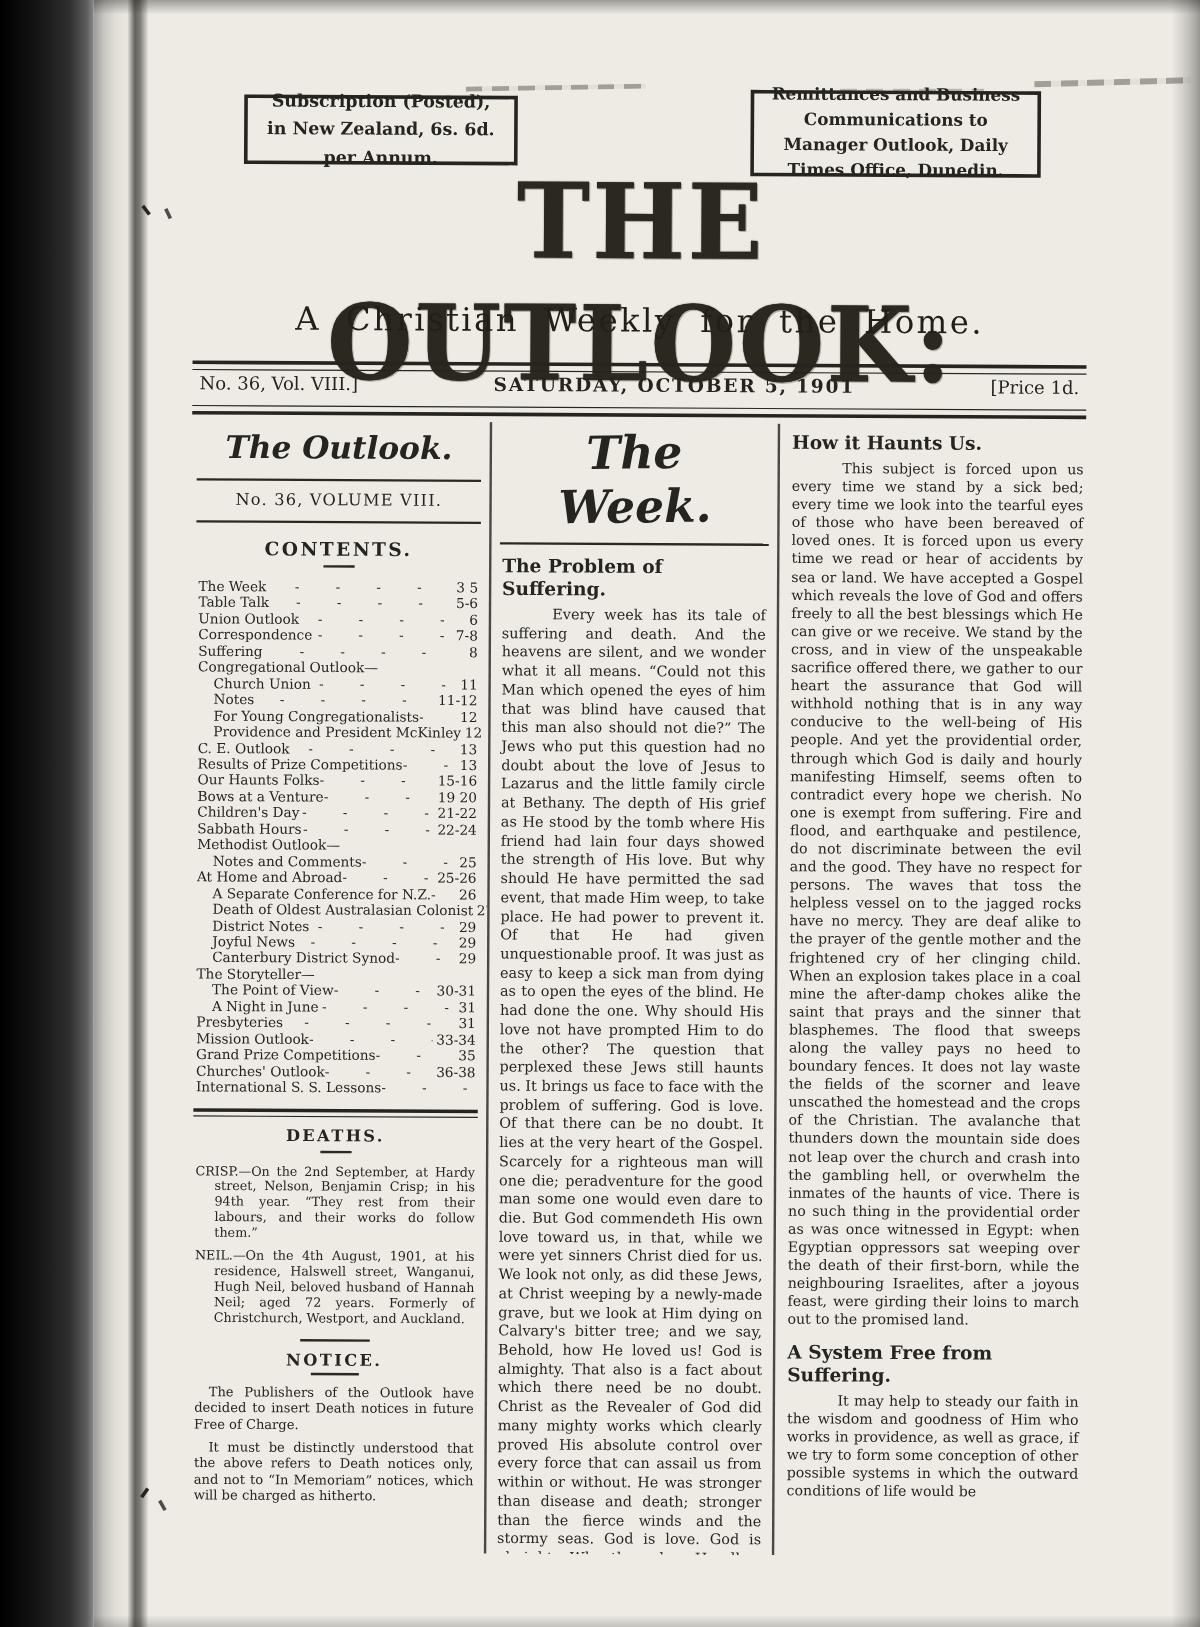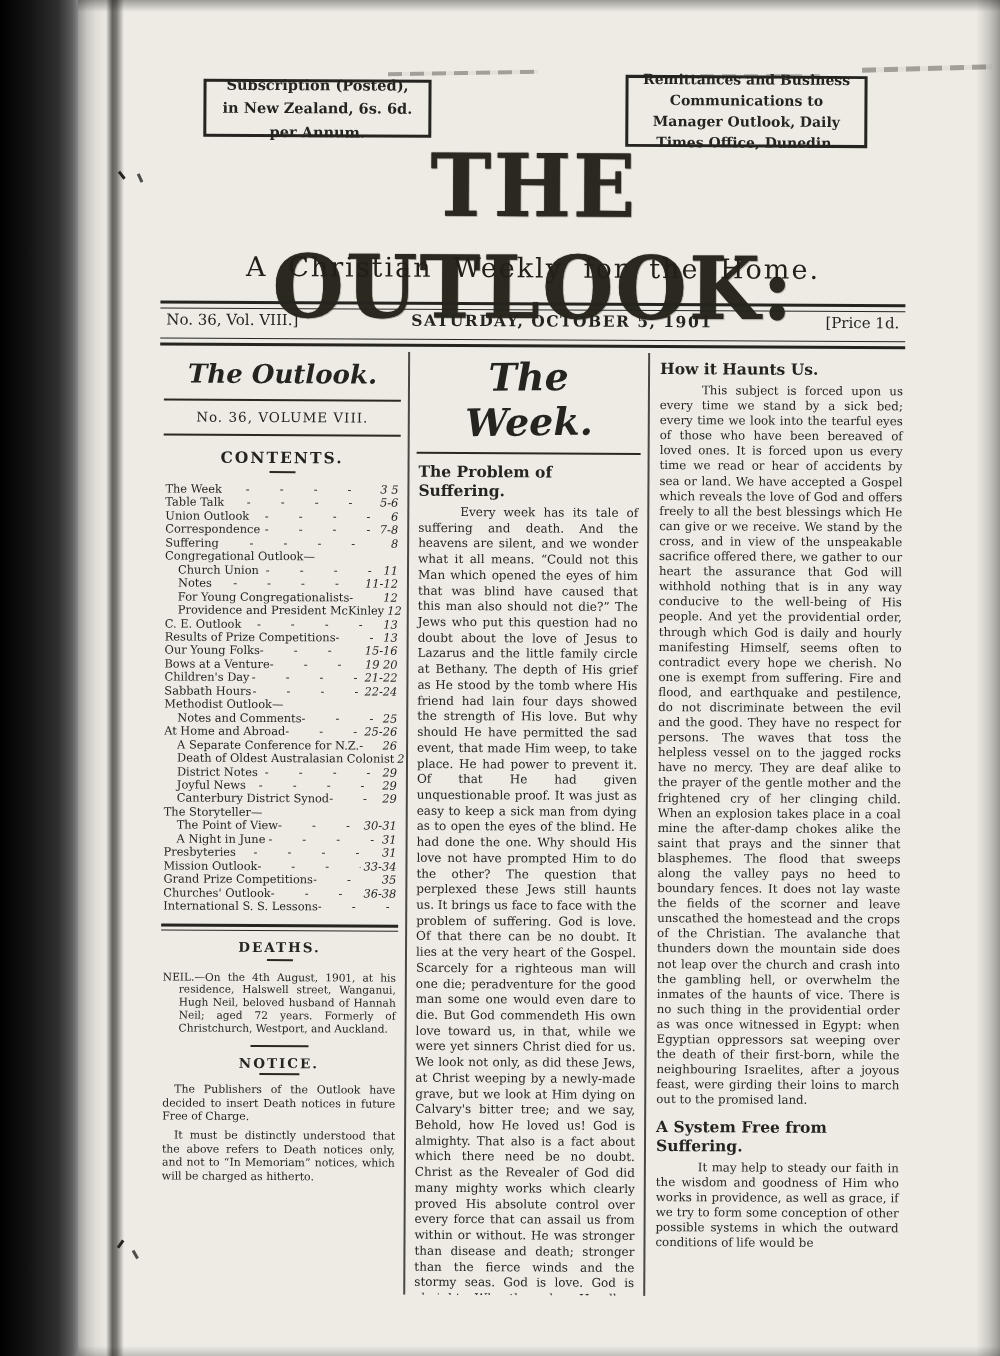--- a/index.html
+++ b/index.html
@@ -81,21 +81,21 @@
   .mid-dash{width:58px;border-top:2px solid #2a2821;margin:10px auto 8px;}
   .squiggle{width:40px;border-top:2px solid #2a2821;margin:2px auto 8px;}
 
   .toc{font-size:11.4px;line-height:1.18;color:#26241f;}
   .toc-row{display:flex;align-items:baseline;}
   .toc-row.indent .toc-label{padding-left:13px;}
   .toc-label{white-space:nowrap;}
   .toc-leader{flex:1 1 0;min-width:0;overflow:hidden;white-space:nowrap;text-align:center;color:#36342d;}
   .toc-leader::after{content:"-\00a0\00a0\00a0\00a0\00a0-\00a0\00a0\00a0\00a0\00a0-\00a0\00a0\00a0\00a0\00a0-";letter-spacing:2px;}
   .toc-row.no-pages .toc-leader::after{content:"";}
-  .toc-pages{margin-left:3px;white-space:nowrap;font-style:italic;}
+  .toc-pages{margin-left:3px;white-space:nowrap;}
 
   .death-entry{font-size:10.6px;line-height:1.22;text-align:justify;
     padding-left:16px;text-indent:-16px;margin:6px 0;}
   .notice-p{font-size:10.9px;line-height:1.25;text-align:justify;text-indent:12px;margin:5px 0;}
 
   .art-head{font-weight:bold;font-size:15.5px;margin:2px 0 5px;}
   .art-body{font-size:12px;line-height:1.31;text-align:justify;text-indent:42px;margin:0 0 9px;}
   .col-right .art-body{font-size:11.8px;line-height:1.28;}
 </style>
 </head>
@@ -210,21 +210,21 @@
     <span class="toc-pages">13</span>
   </div>
 
   <div class="toc-row">
     <span class="toc-label">Results of Prize Competitions</span>
     <span class="toc-leader"></span>
     <span class="toc-pages">13</span>
   </div>
 
   <div class="toc-row">
-    <span class="toc-label">Our Young Folks</span>
+    <span class="toc-label">Our Haunts Folks</span>
     <span class="toc-leader"></span>
     <span class="toc-pages">15-16</span>
   </div>
 
   <div class="toc-row">
     <span class="toc-label">Bows at a Venture</span>
     <span class="toc-leader"></span>
     <span class="toc-pages">19 20</span>
   </div>
 
@@ -334,20 +334,21 @@
     <span class="toc-label">International S. S. Lessons</span>
     <span class="toc-leader"></span>
     <span class="toc-pages"></span>
   </div>
 </div>
 
         <div class="rule-strong"></div>
         <div class="sec-head small-head">DEATHS.</div>
         <div class="center-dash"></div>
         <div>
+  <div class="death-entry">CRISP.—On the 2nd September, at Hardy street, Nelson, Benjamin Crisp; in his 94th year. “They rest from their labours, and their works do follow them.”</div>
 
 
   <div class="death-entry">NEIL.—On the 4th August, 1901, at his residence, Halswell street, Wanganui, Hugh Neil, beloved husband of Hannah Neil; aged 72 years. Formerly of Christchurch, Westport, and Auckland.</div>
 </div>
 
         <div class="mid-dash"></div>
         <div class="sec-head small-head">NOTICE.</div>
         <div class="squiggle"></div>
         <div>
   <div class="notice-p">The Publishers of the Outlook have decided to insert Death notices in future Free of Charge.</div>

